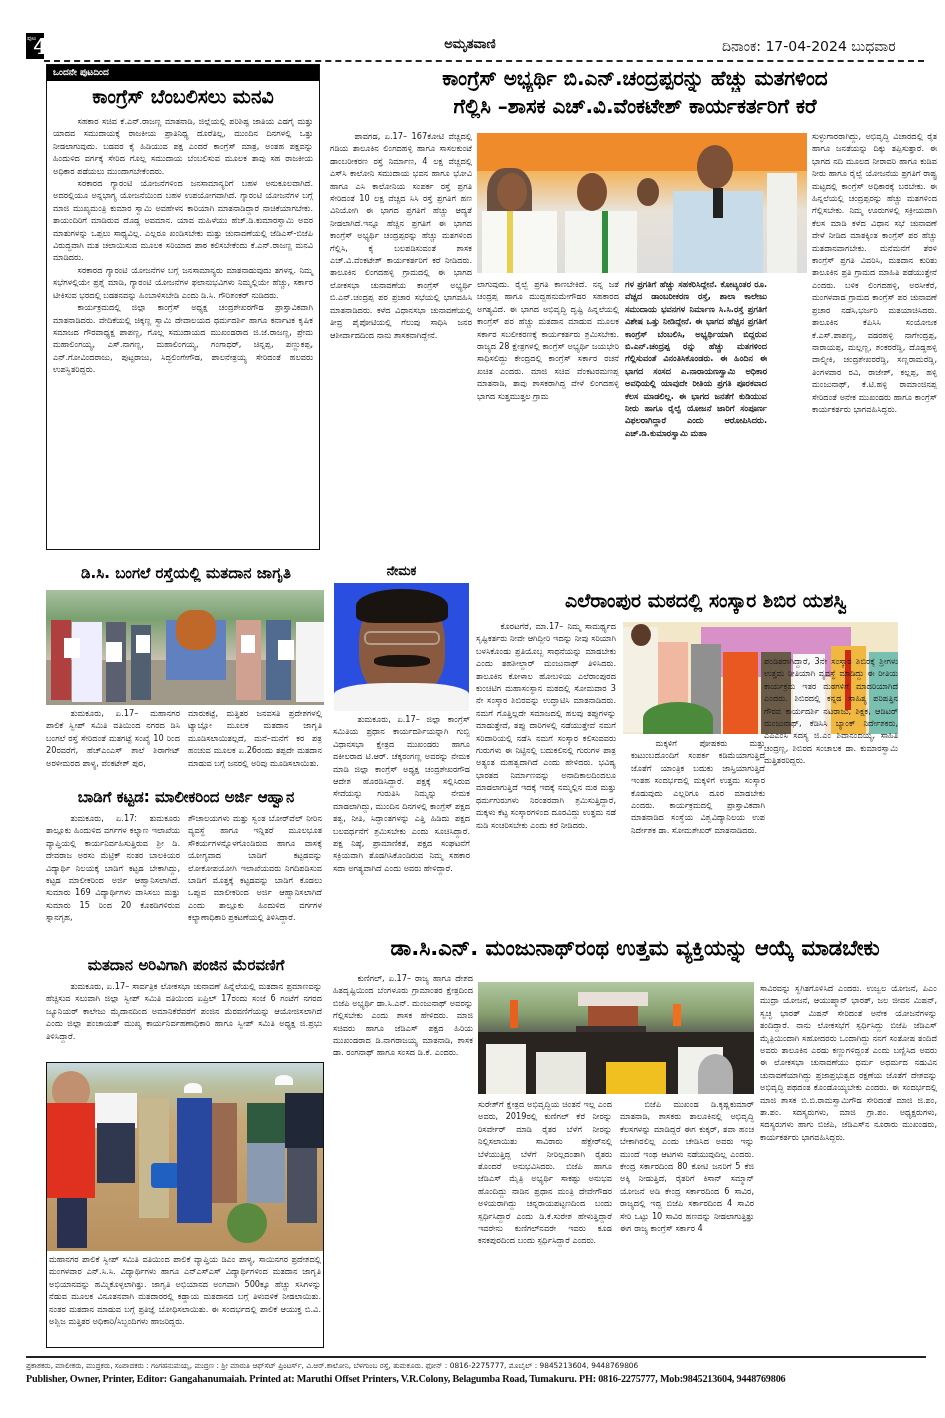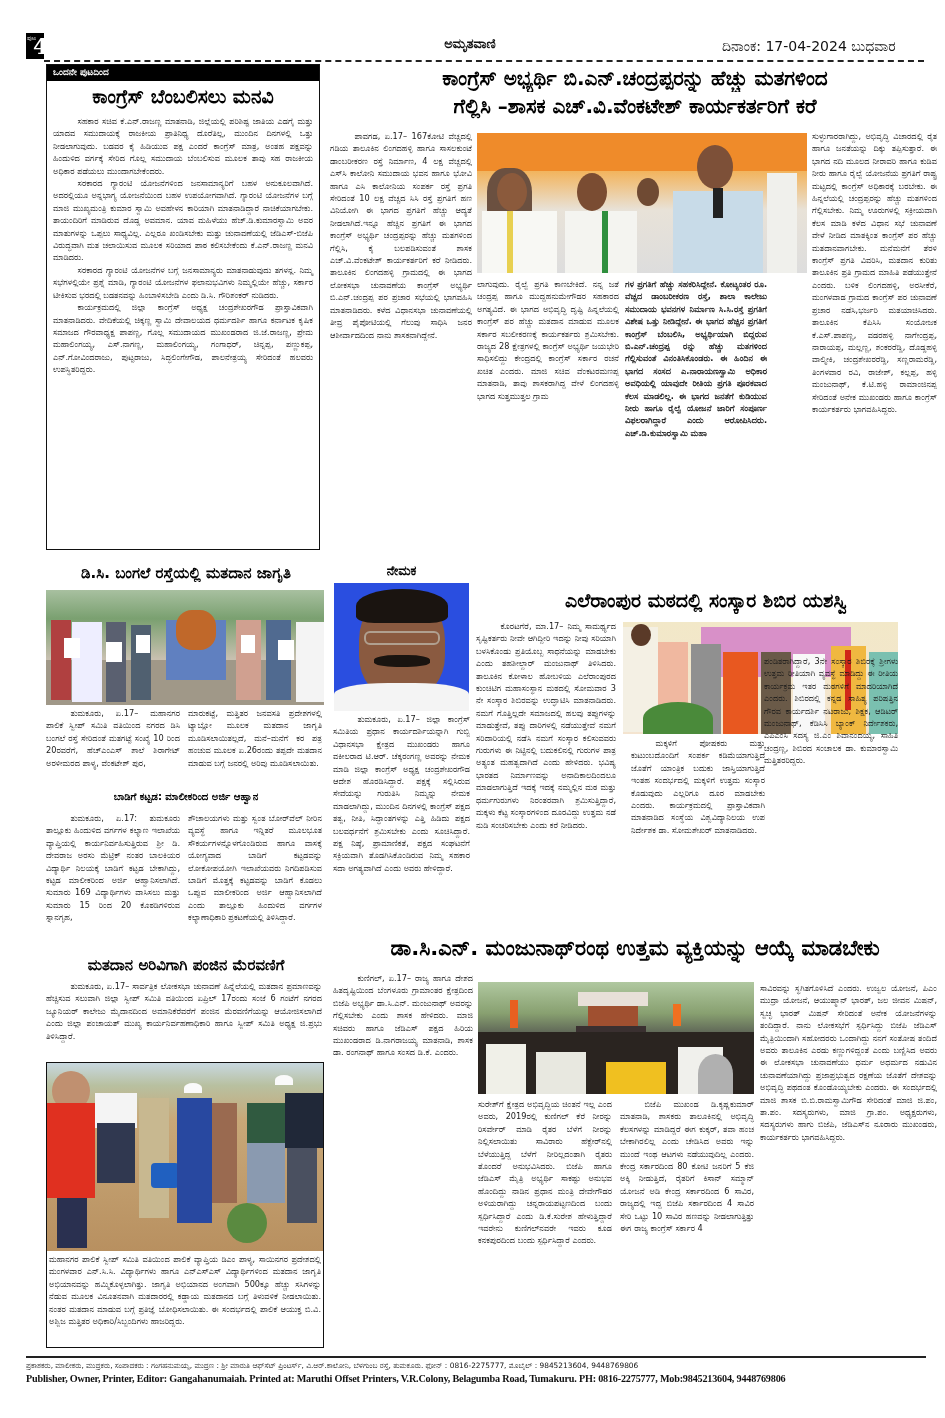--- a/index.html
+++ b/index.html
@@ -86,21 +86,21 @@
   <div style="position:absolute;left:195px;top:45px;width:14px;height:18px;background:#fff;"></div>
   <div style="position:absolute;left:232px;top:50px;width:16px;height:20px;background:#fff;"></div>
 </div>
 <div class="body-text abs" style="left:46px;top:707px;width:134px;height:75px;">
     <p>ತುಮಕೂರು, ಏ.17– ಮಹಾನಗರ ಪಾಲಿಕೆ ಸ್ವೀಪ್ ಸಮಿತಿ ವತಿಯಿಂದ ನಗರದ ಡಿಸಿ ಬಂಗಲೆ ರಸ್ತೆ ಸೇರಿದಂತೆ ಮತಗಟ್ಟೆ ಸಂಖ್ಯೆ 10 ರಿಂದ 20ರವರೆಗೆ, ಹೆಚ್‌ಎಂಎಸ್ ಶಾಲೆ ಶಿರಾಗೇಟ್ ಅರಳೀಮರದ ಪಾಳ್ಯ, ವೆಂಕಟೇಶ್ ಪುರ,</p>
   </div>
 <div class="body-text abs" style="left:188px;top:707px;width:134px;height:75px;">
     <p style="text-indent:0">ಮಾರುಕಟ್ಟೆ, ಮತ್ತಿತರ ಜನವಸತಿ ಪ್ರದೇಶಗಳಲ್ಲಿ ಟ್ಯಾಬ್ಲೋ ಮೂಲಕ ಮತದಾನ ಜಾಗೃತಿ ಮೂಡಿಸಲಾಯಿತಲ್ಲದೆ, ಮನೆ–ಮನೆಗೆ ಕರ ಪತ್ರ ಹಂಚುವ ಮೂಲಕ ಏ.26ರಂದು ತಪ್ಪದೇ ಮತದಾನ ಮಾಡುವ ಬಗ್ಗೆ ಜನರಲ್ಲಿ ಅರಿವು ಮೂಡಿಸಲಾಯಿತು.</p>
   </div>
 
-<div class="hl abs" style="left:46px;top:784px;width:280px;text-align:center;font-size:10px;line-height:26px;">ಬಾಡಿಗೆ ಕಟ್ಟಡ: ಮಾಲೀಕರಿಂದ ಅರ್ಜಿ ಆಹ್ವಾನ</div>
+<div class="hl abs" style="left:46px;top:784px;width:280px;text-align:center;font-size:15px;line-height:26px;">ಬಾಡಿಗೆ ಕಟ್ಟಡ: ಮಾಲೀಕರಿಂದ ಅರ್ಜಿ ಆಹ್ವಾನ</div>
 <div class="body-text abs" style="left:46px;top:812px;width:134px;height:140px;">
     <p>ತುಮಕೂರು, ಏ.17: ತುಮಕೂರು ತಾಲ್ಲೂಕು ಹಿಂದುಳಿದ ವರ್ಗಗಳ ಕಲ್ಯಾಣ ಇಲಾಖೆಯ ವ್ಯಾಪ್ತಿಯಲ್ಲಿ ಕಾರ್ಯನಿರ್ವಹಿಸುತ್ತಿರುವ ಶ್ರೀ ಡಿ. ದೇವರಾಜ ಅರಸು ಮೆಟ್ರಿಕ್ ನಂತರ ಬಾಲಕಿಯರ ವಿದ್ಯಾರ್ಥಿ ನಿಲಯಕ್ಕೆ ಬಾಡಿಗೆ ಕಟ್ಟಡ ಬೇಕಾಗಿದ್ದು, ಕಟ್ಟಡ ಮಾಲೀಕರಿಂದ ಅರ್ಜಿ ಆಹ್ವಾನಿಸಲಾಗಿದೆ. ಸುಮಾರು 169 ವಿದ್ಯಾರ್ಥಿಗಳು ವಾಸಿಸಲು ಮತ್ತು ಸುಮಾರು 15 ರಿಂದ 20 ಕೊಠಡಿಗಳಿರುವ ಸ್ನಾನಗೃಹ,</p>
   </div>
 <div class="body-text abs" style="left:188px;top:812px;width:134px;height:140px;">
     <p style="text-indent:0">ಶೌಚಾಲಯಗಳು ಮತ್ತು ಸ್ವಂತ ಬೋರ್‌ವೆಲ್ ನೀರಿನ ವ್ಯವಸ್ಥೆ ಹಾಗೂ ಇನ್ನಿತರೆ ಮೂಲಭೂತ ಸೌಕರ್ಯಗಳನ್ನೊಳಗೊಂಡಿರುವ ಹಾಗೂ ವಾಸಕ್ಕೆ ಯೋಗ್ಯವಾದ ಬಾಡಿಗೆ ಕಟ್ಟಡವನ್ನು ಲೋಕೋಪಯೋಗಿ ಇಲಾಖೆಯವರು ನಿಗದಿಪಡಿಸುವ ಬಾಡಿಗೆ ಮೊತ್ತಕ್ಕೆ ಕಟ್ಟಡವನ್ನು ಬಾಡಿಗೆ ಕೊಡಲು ಒಪ್ಪುವ ಮಾಲೀಕರಿಂದ ಅರ್ಜಿ ಆಹ್ವಾನಿಸಲಾಗಿದೆ ಎಂದು ತಾಲ್ಲೂಕು ಹಿಂದುಳಿದ ವರ್ಗಗಳ ಕಲ್ಯಾಣಾಧಿಕಾರಿ ಪ್ರಕಟಣೆಯಲ್ಲಿ ತಿಳಿಸಿದ್ದಾರೆ.</p>
   </div>
 
 <div class="hl abs" style="left:46px;top:952px;width:280px;text-align:center;font-size:15px;line-height:26px;">ಮತದಾನ ಅರಿವಿಗಾಗಿ ಪಂಜಿನ ಮೆರವಣಿಗೆ</div>
 <div class="body-text abs" style="left:46px;top:980px;width:276px;height:80px;">
     <p>ತುಮಕೂರು, ಏ.17– ಸಾರ್ವತ್ರಿಕ ಲೋಕಸಭಾ ಚುನಾವಣೆ ಹಿನ್ನೆಲೆಯಲ್ಲಿ ಮತದಾನ ಪ್ರಮಾಣವನ್ನು ಹೆಚ್ಚಿಸುವ ಸಲುವಾಗಿ ಜಿಲ್ಲಾ ಸ್ವೀಪ್ ಸಮಿತಿ ವತಿಯಿಂದ ಏಪ್ರಿಲ್ 17ರಂದು ಸಂಜೆ 6 ಗಂಟೆಗೆ ನಗರದ ಜ್ಯೂನಿಯರ್ ಕಾಲೇಜು ಮೈದಾನದಿಂದ ಅಮಾನಿಕೆರೆವರೆಗೆ ಪಂಜಿನ ಮೆರವಣಿಗೆಯನ್ನು ಆಯೋಜಿಸಲಾಗಿದೆ ಎಂದು ಜಿಲ್ಲಾ ಪಂಚಾಯತ್ ಮುಖ್ಯ ಕಾರ್ಯನಿರ್ವಹಣಾಧಿಕಾರಿ ಹಾಗೂ ಸ್ವೀಪ್ ಸಮಿತಿ ಅಧ್ಯಕ್ಷ ಜಿ.ಪ್ರಭು ತಿಳಿಸಿದ್ದಾರೆ.</p>

